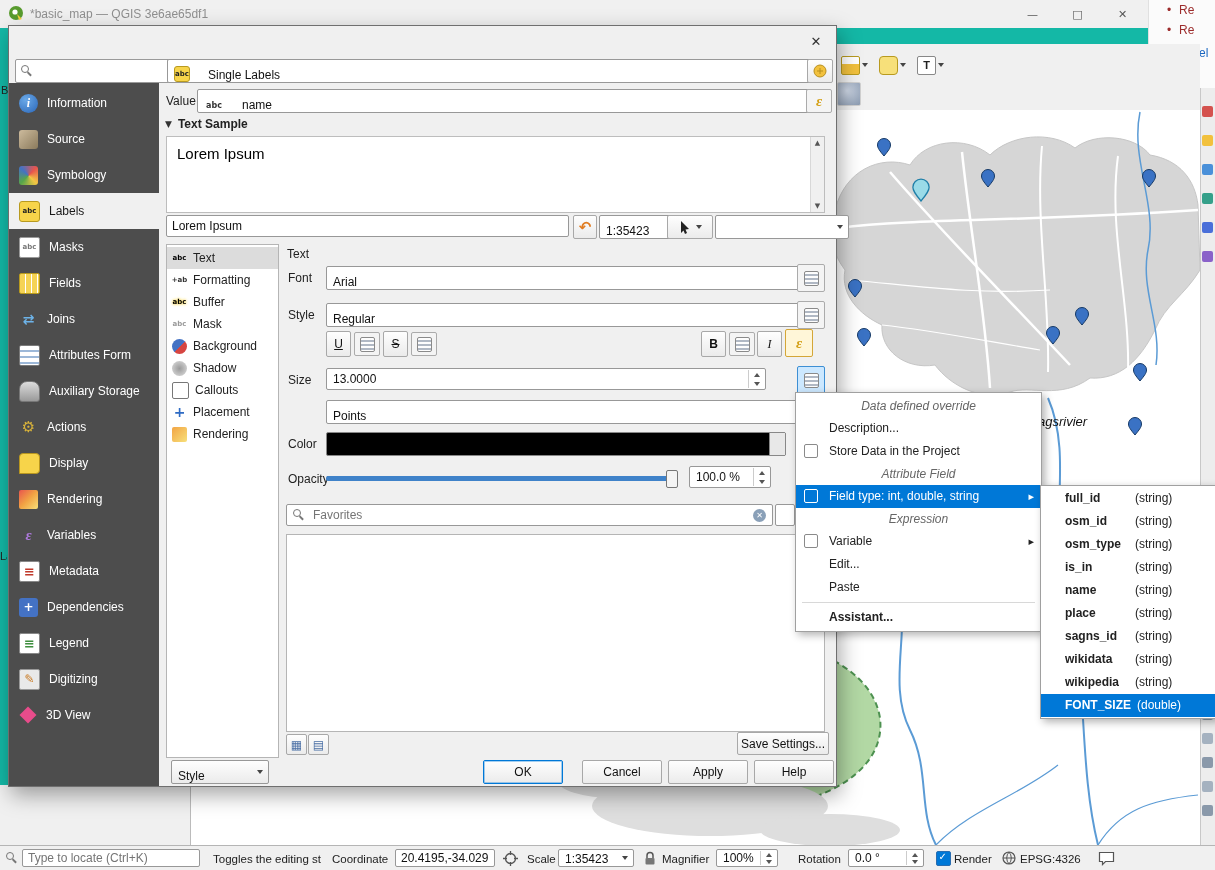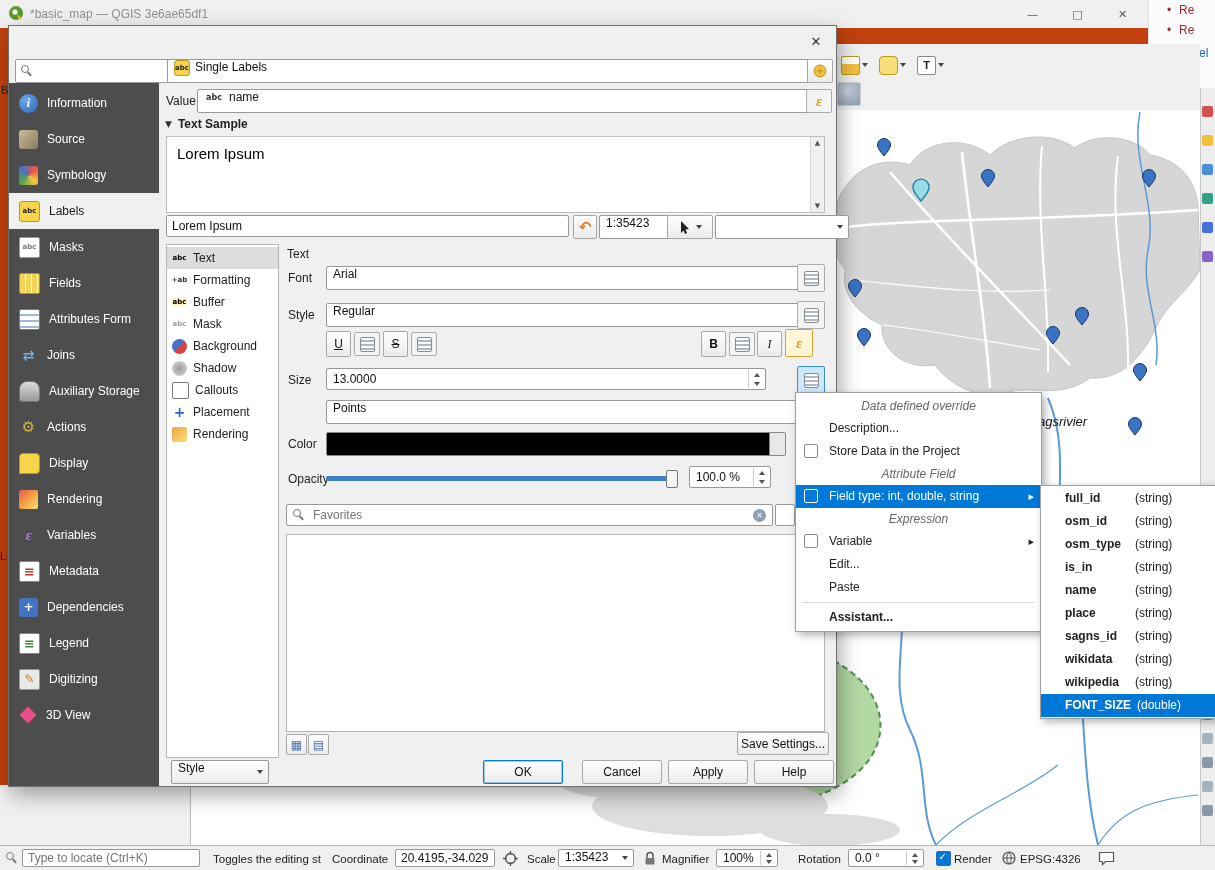--- a/index.html
+++ b/index.html
@@ -1,16 +1,16 @@
 <!DOCTYPE html>
 <html style="--accent: #0078d7; --sidebar-bg: #4d4d4d; --pin: #3a72c4; --pin-highlight: #9adbe8; --river: #5b9bd5; --land: #d6d6d6; --green-fill: #b2d8a4; --green-stroke: #4d9150;"><head>
 <meta charset="utf-8">
 <style>
   html,body{margin:0;padding:0;background:#888;}
-  .screen{position:relative;width:1215px;height:870px;overflow:hidden;background:#c2410c;
+  .screen{position:relative;width:1215px;height:870px;overflow:hidden;background:#14b8a6;
           font-family:"Liberation Sans",sans-serif;font-size:12px;color:#1a1a1a;}
   .abs{position:absolute;}
   .glyph{font-family:"DejaVu Sans","Liberation Sans",sans-serif;}
 
   
   .titlebar{position:absolute;left:0;top:0;width:1215px;height:28px;background:#f0f0f0;}
   .win-title{position:absolute;left:30px;top:7px;color:#8f8f8f;font-size:12px;}
   .win-icon{position:absolute;left:8px;top:5px;}
   .win-controls{position:absolute;right:70px;top:0;height:28px;display:flex;}
   .win-btn{width:45px;height:28px;display:flex;align-items:center;justify-content:center;color:#555;font-size:11px;}
@@ -84,21 +84,21 @@
   .i-legend{background:#fff;border:1px solid #888;border-radius:2px;}
   .i-legend::before{content:"≡";color:#3f8f3f;font-size:13px;font-weight:bold;}
   .i-qgis-server{background:radial-gradient(circle at 35% 30%,#7cc97c,#2e7fb8);border-radius:50%;}
   .i-digitizing{background:#e9e9e9;border:1px solid #999;border-radius:2px;}
   .i-digitizing::before{content:"✎";color:#c87820;font-size:12px;}
   .i-3d-view{background:#e84c8b;width:12px;height:12px;transform:rotate(45deg);margin:3px;}
   .i-abc::before{content:"abc";font-size:8px;font-weight:bold;color:#333;}
 
   
   .flabel{position:absolute;font-size:12px;color:#222;}
-  .combo{position:absolute;background:#fff;border:1px solid #989898;border-radius:2px;display:flex;align-items:flex-start;gap:5px;padding:0 18px 0 6px;font-size:12px;color:#111;overflow:hidden;white-space:nowrap;}
+  .combo{position:absolute;background:#fff;border:1px solid #989898;border-radius:2px;display:flex;align-items:flex-end;gap:18px;padding:0 18px 0 6px;font-size:12px;color:#111;overflow:hidden;white-space:nowrap;}
   .combo .arr{position:absolute;right:5px;top:50%;margin-top:-2px;width:0;height:0;border-left:3.5px solid transparent;border-right:3.5px solid transparent;border-top:4.5px solid #444;}
   .inputw{position:absolute;background:#fff;border:1px solid #989898;border-radius:2px;padding:0 5px;font-size:12px;color:#111;font-family:inherit;box-sizing:border-box;}
   input.inputw{outline:none;}
   .btn{position:absolute;background:linear-gradient(#fefefe,#ebebeb);border:1px solid #a8a8a8;border-radius:2px;font-size:12px;color:#111;display:flex;align-items:center;justify-content:center;font-family:inherit;gap:5px;}
   .btn.default{border:1px solid #0078d7;box-shadow:0 0 0 1px rgba(0,120,215,.35) inset;}
   .spin{position:absolute;background:#fff;border:1px solid #989898;border-radius:2px;display:flex;align-items:center;padding:0 18px 0 6px;font-size:12px;color:#111;overflow:hidden;}
   .spin .btns{position:absolute;right:1px;top:1px;bottom:1px;width:15px;border-left:1px solid #ccc;display:flex;flex-direction:column;}
   .spin .btns i{flex:1;display:flex;align-items:center;justify-content:center;}
   .tri-up{width:0;height:0;border-left:3px solid transparent;border-right:3px solid transparent;border-bottom:4px solid #555;}
   .tri-dn{width:0;height:0;border-left:3px solid transparent;border-right:3px solid transparent;border-top:4px solid #555;}
@@ -340,26 +340,26 @@
         </div>
         <div class="side-item">
           <span class="icon i-masks"></span>
           <span class="side-label">Masks</span>
         </div>
         <div class="side-item">
           <span class="icon i-fields"></span>
           <span class="side-label">Fields</span>
         </div>
         <div class="side-item">
+          <span class="icon i-joins"></span>
+          <span class="side-label">Joins</span>
+        </div>
+        <div class="side-item">
           <span class="icon i-attributes-form"></span>
           <span class="side-label">Attributes Form</span>
-        </div>
-        <div class="side-item">
-          <span class="icon i-joins"></span>
-          <span class="side-label">Joins</span>
         </div>
         <div class="side-item">
           <span class="icon i-auxiliary-storage"></span>
           <span class="side-label">Auxiliary Storage</span>
         </div>
         <div class="side-item">
           <span class="icon i-actions"></span>
           <span class="side-label">Actions</span>
         </div>
         <div class="side-item">

